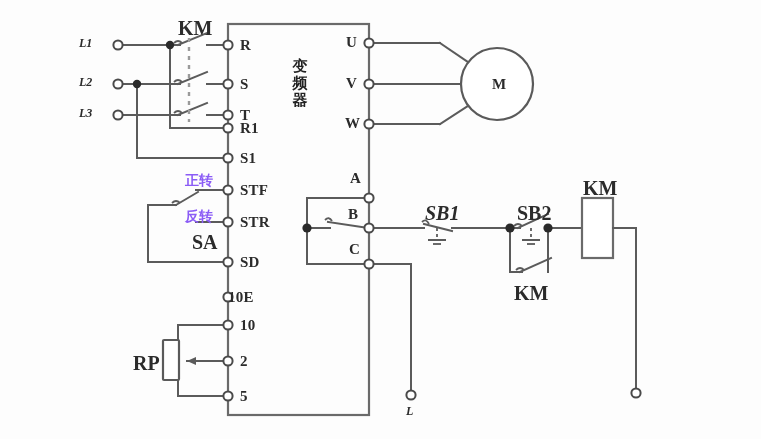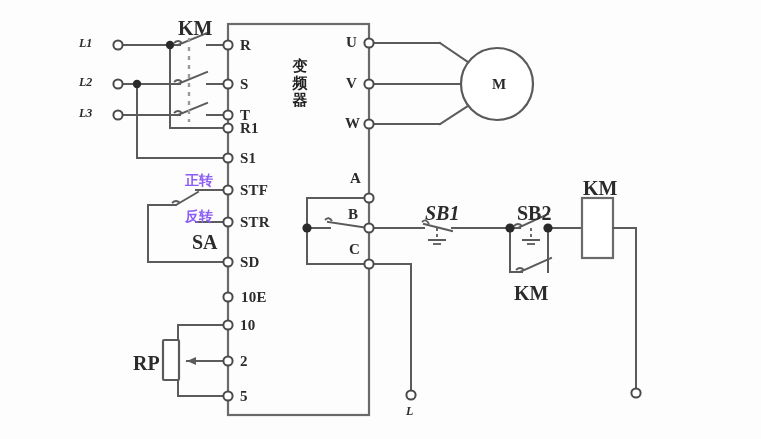--- a/index.html
+++ b/index.html
@@ -259,21 +259,21 @@
   </div>
 
   <div class="lbl lbl-term" style="left:240px; top:38px;">R</div>
   <div class="lbl lbl-term" style="left:240px; top:77px;">S</div>
   <div class="lbl lbl-term" style="left:240px; top:108px;">T</div>
   <div class="lbl lbl-term" style="left:240px; top:121px;">R1</div>
   <div class="lbl lbl-term" style="left:240px; top:151px;">S1</div>
   <div class="lbl lbl-term" style="left:240px; top:183px;">STF</div>
   <div class="lbl lbl-term" style="left:240px; top:215px;">STR</div>
   <div class="lbl lbl-term" style="left:240px; top:255px;">SD</div>
-  <div class="lbl lbl-term" style="left:241px; top:290px;">10E</div>
+  <div class="lbl lbl-term" style="left:228px; top:290px;">10E</div>
   <div class="lbl lbl-term" style="left:240px; top:318px;">10</div>
   <div class="lbl lbl-term" style="left:240px; top:354px;">2</div>
   <div class="lbl lbl-term" style="left:240px; top:389px;">5</div>
 
   <div class="lbl lbl-term" style="left:346px; top:35px;">U</div>
   <div class="lbl lbl-term" style="left:346px; top:76px;">V</div>
   <div class="lbl lbl-term" style="left:345px; top:116px;">W</div>
   <div class="lbl lbl-term" style="left:350px; top:171px;">A</div>
   <div class="lbl lbl-term" style="left:348px; top:207px;">B</div>
   <div class="lbl lbl-term" style="left:349px; top:242px;">C</div>

